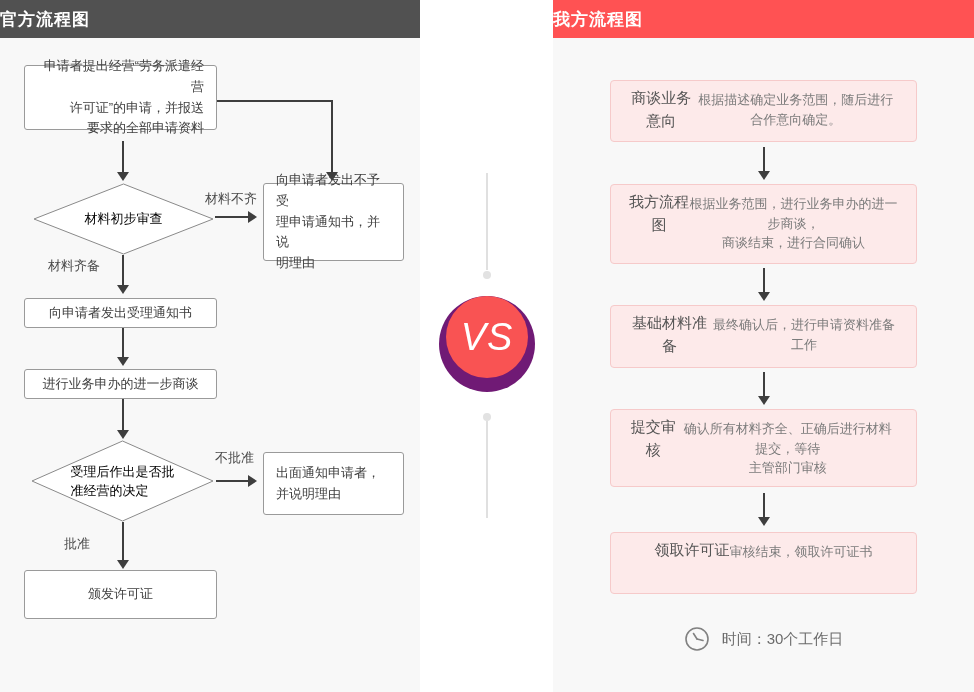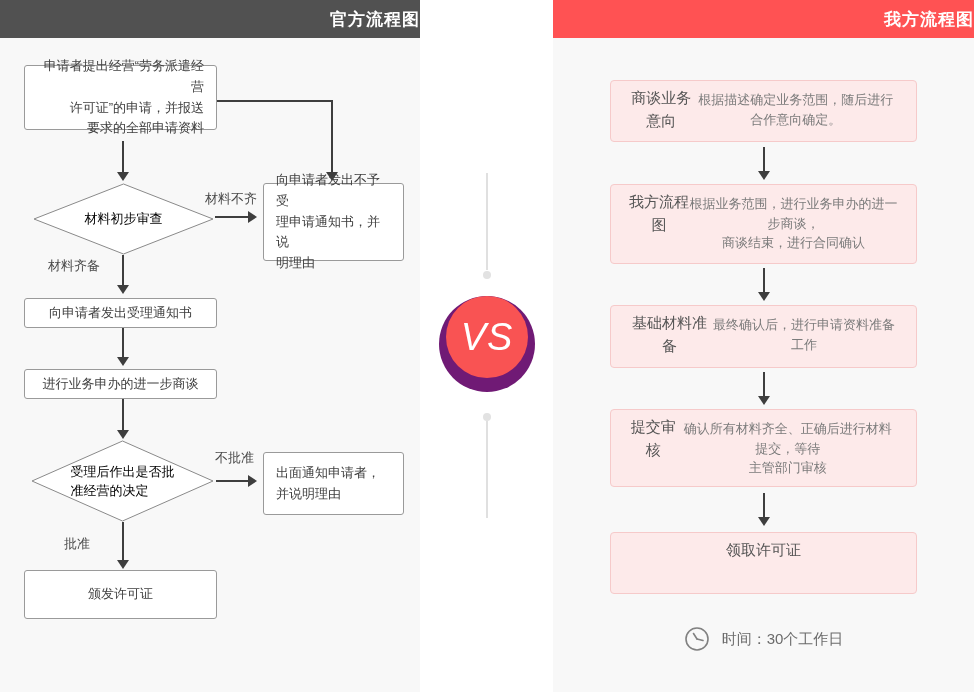--- a/index.html
+++ b/index.html
@@ -4,21 +4,21 @@
 <style>
   * { margin:0; padding:0; box-sizing:border-box; }
   html,body { background:#ffffff; }
   body { font-family:"Liberation Sans", sans-serif; }
   .page { position:relative; width:974px; height:692px; background:#ffffff; overflow:hidden; }
 
   
   .panel { position:absolute; top:0; height:692px; background:#f8f8f8; }
   .panel-left  { left:0;   width:420px; }
   .panel-right { left:553px; width:421px; }
-  .panel-header { height:38px; display:flex; align-items:center; justify-content:flex-end;
+  .panel-header { height:38px; display:flex; align-items:center; justify-content:flex-start;
                   font-size:17px; font-weight:bold; color:#ffffff; letter-spacing:1px; }
   .header-dark { background:#515151; }
   .header-red  { background:#ff5253; }
   .panel-body { position:relative; width:100%; height:654px; }
 
   
   .fbox { position:absolute; background:#ffffff; border:1px solid #9a9a9a; border-radius:3px;
           color:#404040; font-size:13px; line-height:1.6; display:flex; align-items:center;
           justify-content:center; text-align:center; white-space:pre-line; }
   .fbox.pad-left { justify-content:flex-start; text-align:left; padding:8px 12px; }
@@ -185,20 +185,21 @@
           <div class="step-title">提交审核</div>
           <div class="step-desc">确认所有材料齐全、正确后进行材料提交，等待
 主管部门审核</div>
         </div>
         <div class="step-gap g45">
           <div class="step-arrow"></div>
         </div>
 
         <div class="step-card h62">
           <div class="step-title">领取许可证</div>
+          <div class="step-desc">审核结束，领取许可证书</div>
         </div>
 
         <div class="time-footer">
           <svg width="26" height="26" viewBox="0 0 26 26">
             <circle cx="13" cy="13" r="11" fill="none" stroke="#818181" stroke-width="1.6"></circle>
             <line x1="13" y1="13" x2="9.5" y2="7.5" stroke="#818181" stroke-width="1.6" stroke-linecap="round"></line>
             <line x1="13" y1="13" x2="19" y2="14.5" stroke="#818181" stroke-width="1.6" stroke-linecap="round"></line>
           </svg>
           <span class="time-text">时间：30个工作日</span>
         </div>

